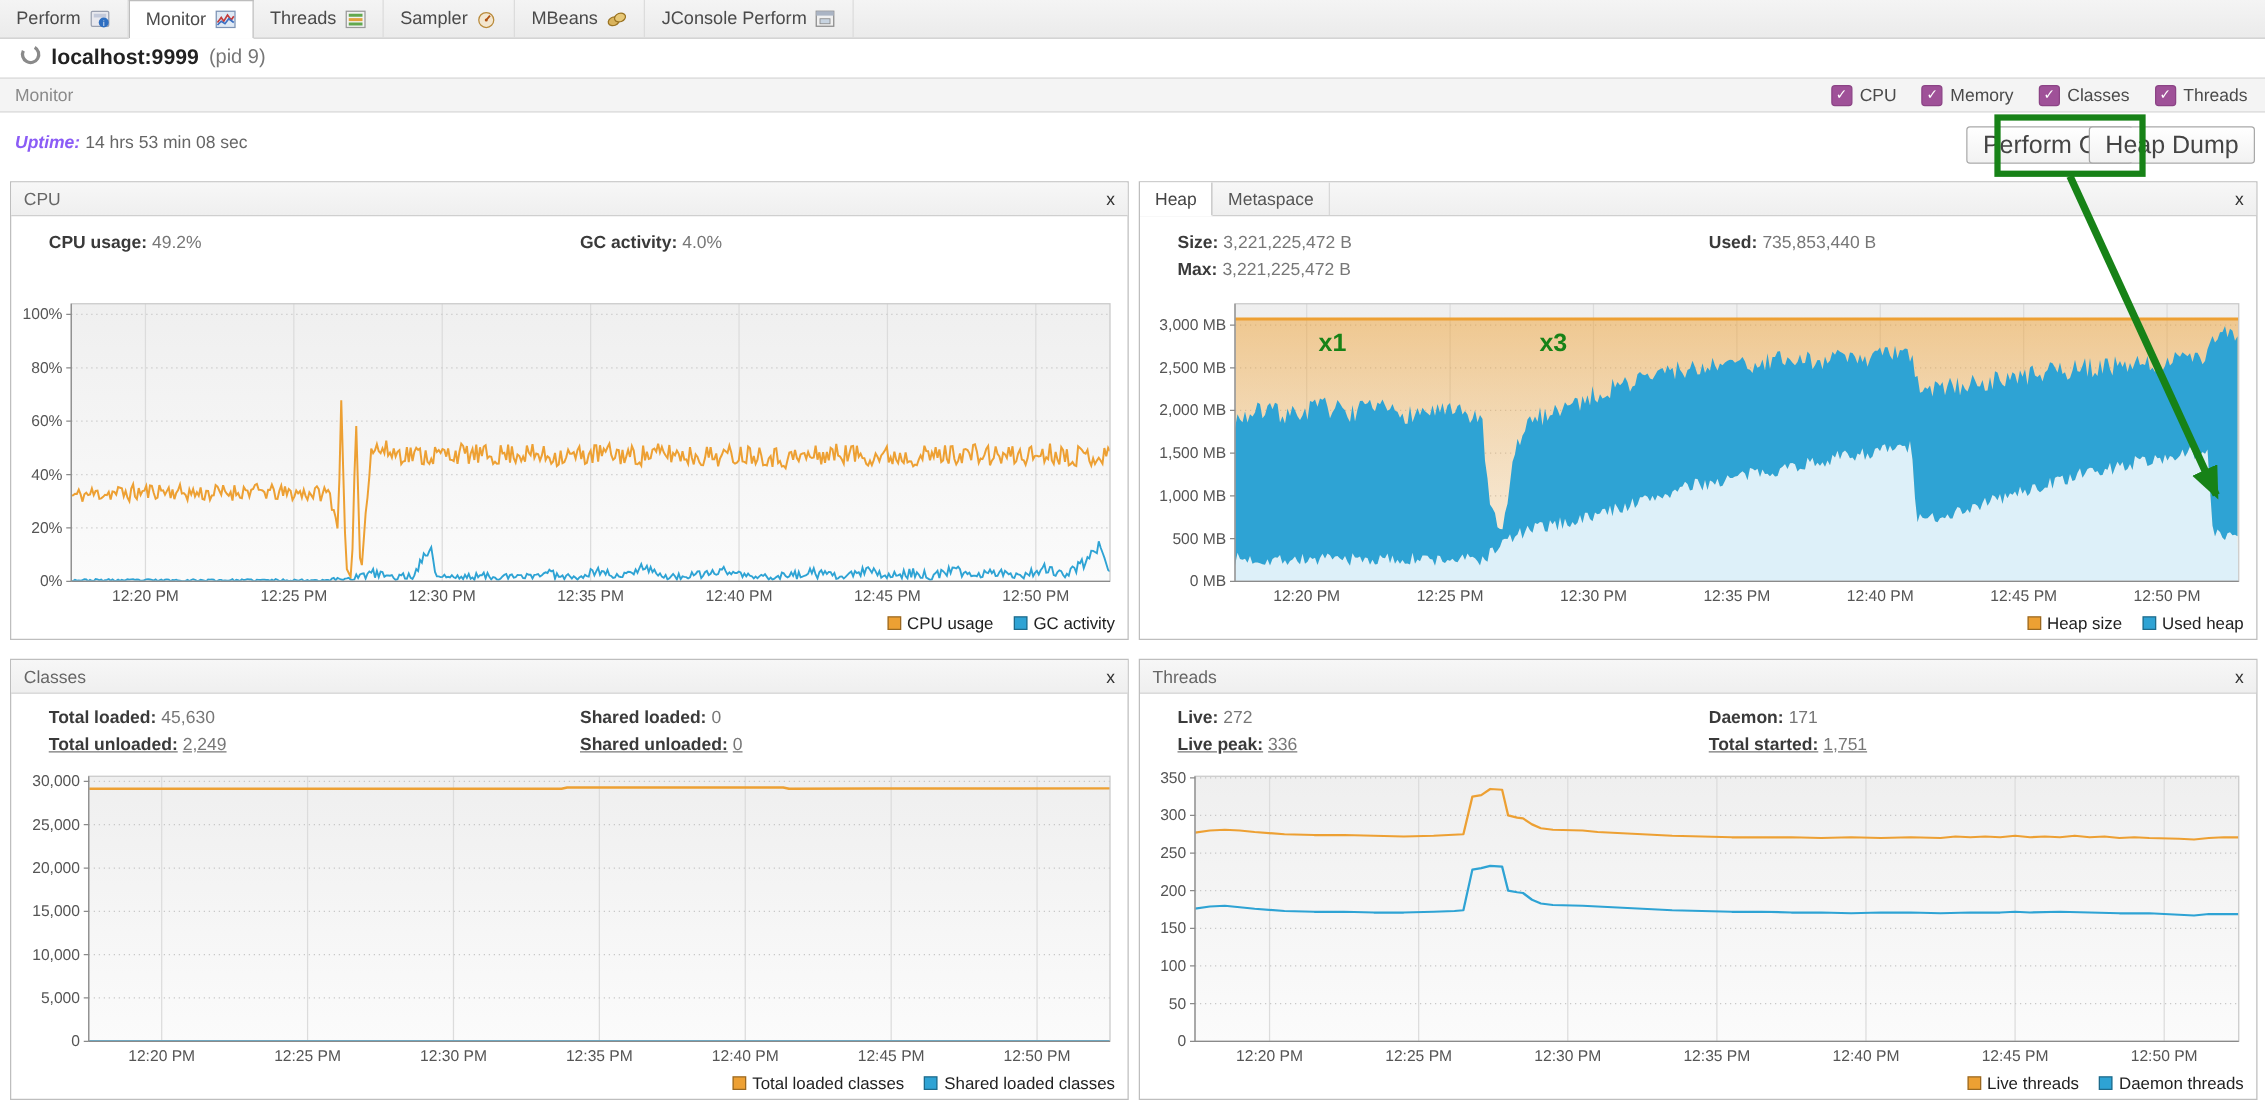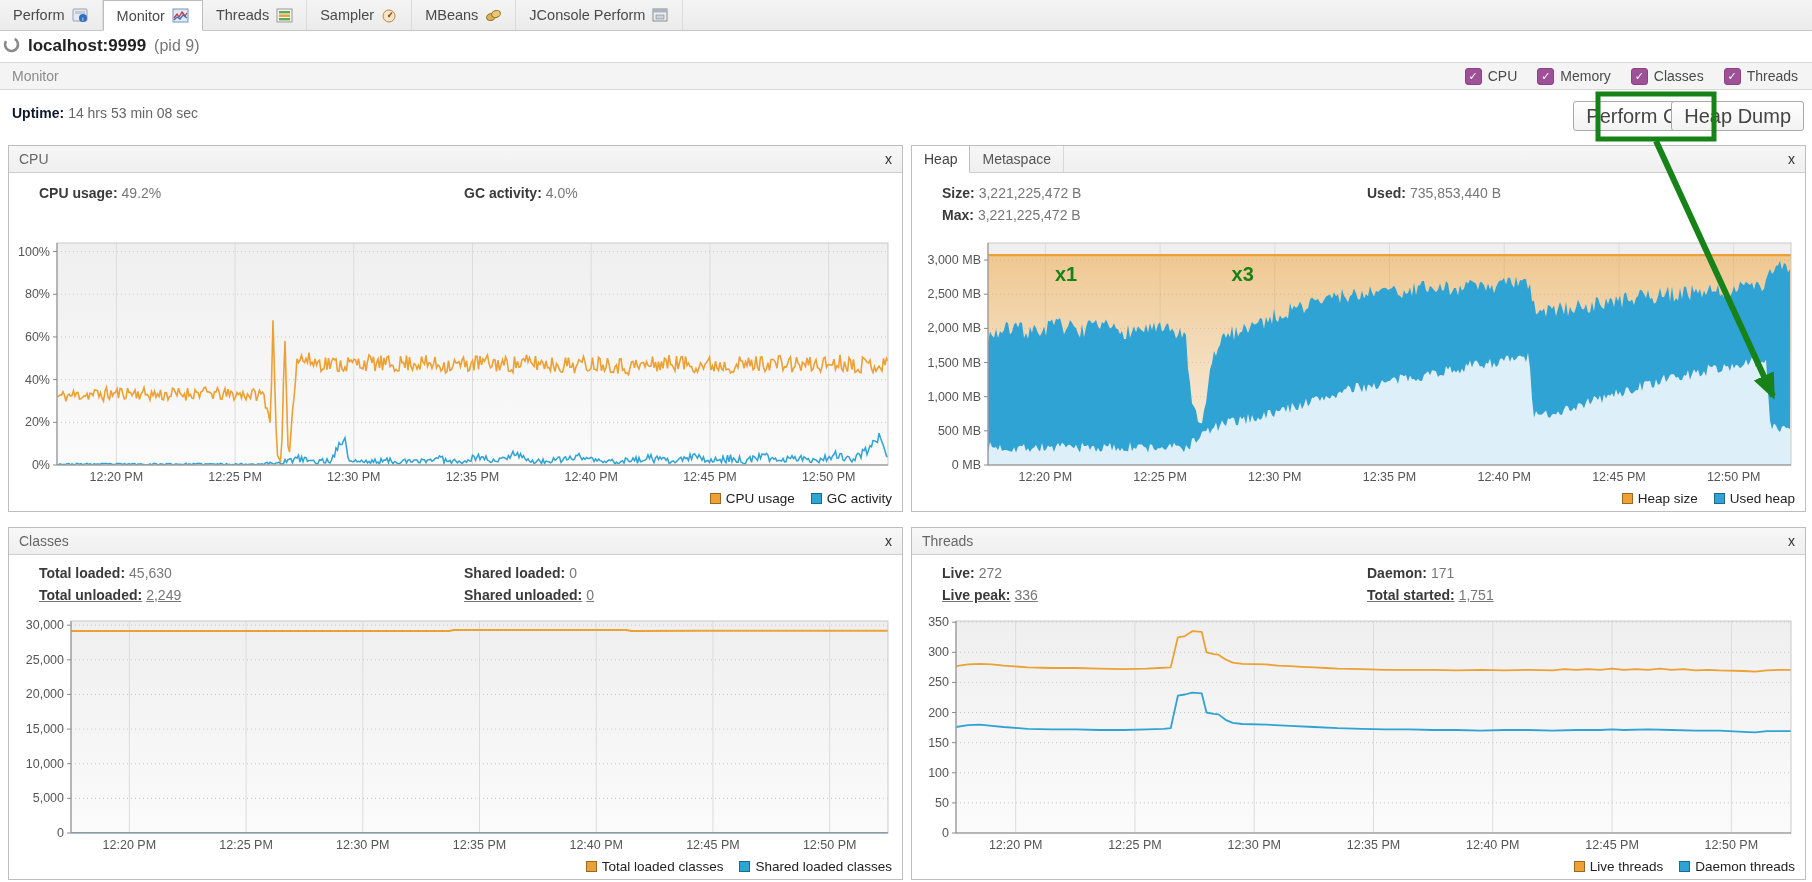--- a/index.html
+++ b/index.html
@@ -6,35 +6,35 @@
   body{font-family:"Liberation Sans","DejaVu Sans",sans-serif;color:#444;}
   #page{position:relative;width:1812px;height:882px;overflow:hidden;background:#fff;}
 
   
   .tabbar{position:absolute;left:0;top:0;width:100%;height:30px;background:linear-gradient(#f4f4f4,#ebebeb);border-bottom:1px solid #c6c6c6;display:flex;align-items:stretch;}
   .tab{display:flex;align-items:center;gap:7px;padding:0 13px;font-size:14.5px;color:#4a4a4a;border-right:1px solid #dcdcdc;cursor:default;}
   .tab.active{background:#fff;border:1px solid #bdbdbd;border-bottom:1px solid #fff;border-right:1px solid #bdbdbd;margin-bottom:-1px;}
   .tab .ticon{width:17px;height:15px;display:inline-block;}
 
   
-  .approw{position:absolute;left:0;top:31px;height:30px;display:flex;align-items:center;padding-left:3px;gap:8px;}
+  .approw{position:absolute;left:0;top:31px;height:30px;display:flex;align-items:center;padding-left:16px;gap:8px;}
   .conn-name{font-size:17px;font-weight:bold;color:#222;}
   .conn-pid{font-size:16px;color:#777;}
 
   
   .sectionbar{position:absolute;left:0;top:62px;width:100%;height:28px;background:#f4f4f4;border-top:1px solid #d9d9d9;border-bottom:1px solid #d9d9d9;display:flex;align-items:center;justify-content:space-between;box-sizing:border-box;padding:0 14px 0 12px;}
   .section-title{color:#8a8a8a;font-size:14px;}
   .checks{display:flex;gap:20px;align-items:center;}
   .check{display:flex;gap:6px;align-items:center;font-size:14px;color:#4a4a4a;cursor:default;}
   .box{width:15px;height:15px;border-radius:3px;background:#9f5198;border:1px solid #8b4385;color:#fff;font-size:11px;line-height:14px;text-align:center;}
 
   
   .controlsrow{position:absolute;left:0;top:90px;width:100%;height:54px;}
   .uptime{position:absolute;left:12px;top:15px;font-size:14px;color:#666;}
-  .uptime b{color:#0f172a;margin-right:4px;}
+  .uptime b{color:#8b5cf6;margin-right:4px;font-style:italic;}
   .btn{position:absolute;top:11px;height:30px;line-height:28px;box-sizing:border-box;padding:0 12px;background:linear-gradient(#fff,#f2f2f2);border:1px solid #a9a9a9;border-radius:3px;font-size:20px;color:#444;text-align:center;cursor:default;}
   #btn-perform-gc{right:106px;}
   #btn-heap-dump{right:8px;}
 
   
   .panel{position:absolute;border:1px solid #bebebe;background:#fff;box-sizing:border-box;}
   #panel-cpu{left:8px;top:145px;width:895px;height:367px;}
   #panel-heap{left:911px;top:145px;width:895px;height:367px;}
   #panel-classes{left:8px;top:527px;width:895px;height:353px;}
   #panel-threads{left:911px;top:527px;width:895px;height:353px;}

